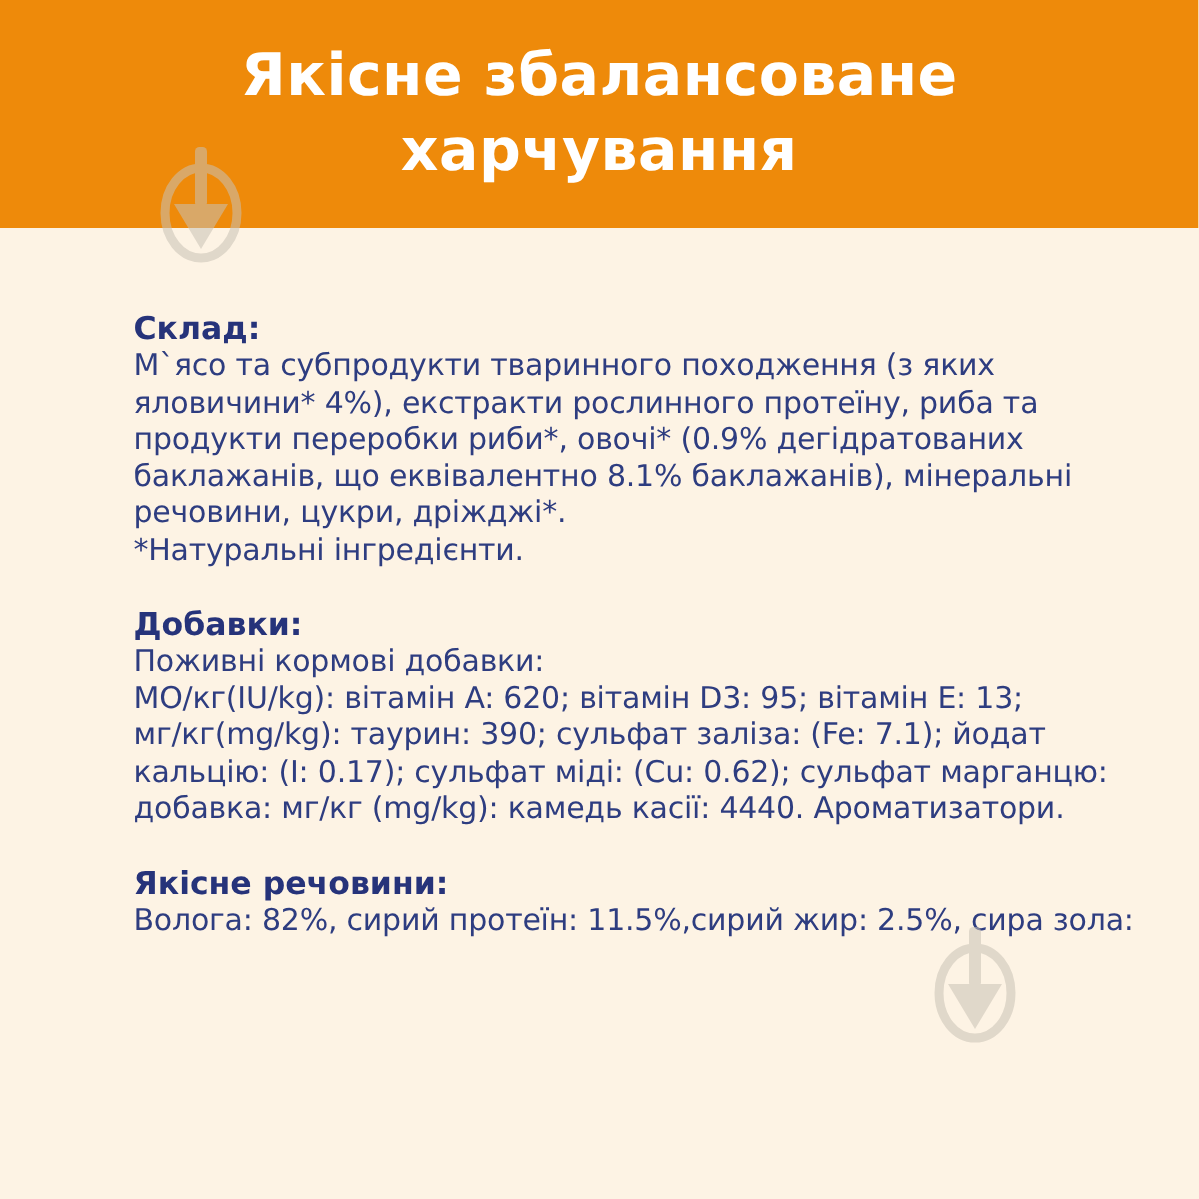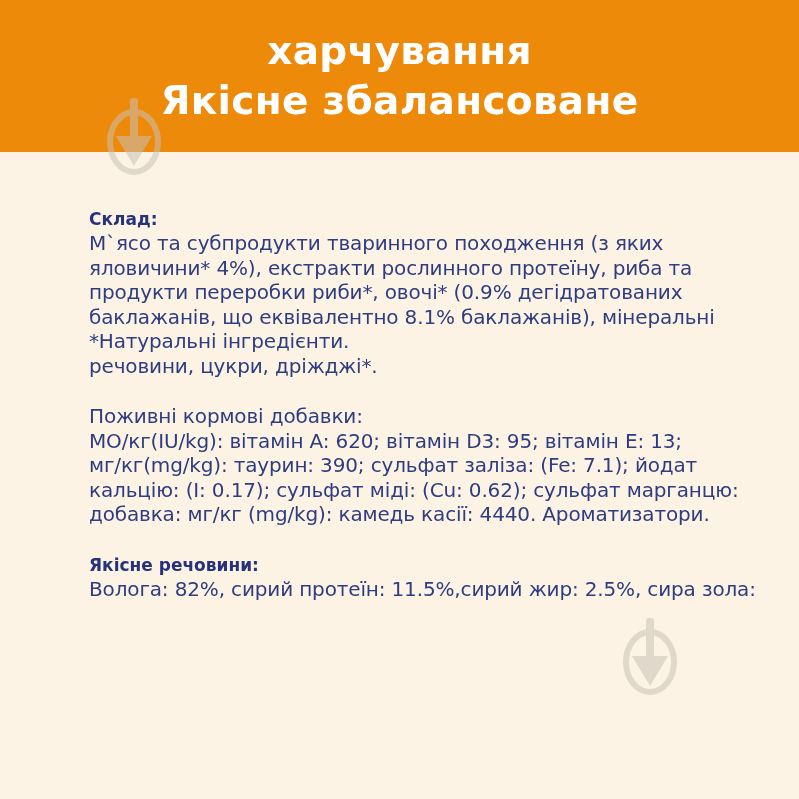--- a/index.html
+++ b/index.html
@@ -30,21 +30,21 @@
     }
     .content {
       position: absolute;
       left: 89px;
       top: 207px;
       width: 700px;
       color: #2A3878;
     }
     .section { margin-bottom: 26px; }
     .section-heading {
-      font-size: 17px;
+      font-size: 21px;
       font-weight: bold;
       line-height: 24px;
       color: #26337A;
     }
     .line {
       font-size: 20px;
       line-height: 24.5px;
       white-space: nowrap;
       color: #2E3D80;
       letter-spacing: -0.15px;
@@ -53,36 +53,37 @@
       position: absolute;
       width: 84px;
       height: 84px;
       opacity: 0.55;
     }
   </style>
 </head>
 <body>
 
 <div class="header">
+  <div class="title-line">Якісне збалансоване</div>
   <div class="title-line">харчування</div>
-  <div class="title-line">Якісне збалансоване</div>
 </div>
 
 <div class="content">
   <div class="section">
     <div class="section-heading">Склад:</div>
     <div class="line">М`ясо та субпродукти тваринного походження (з яких</div>
     <div class="line">яловичини* 4%), екстракти рослинного протеїну, риба та</div>
     <div class="line">продукти переробки риби*, овочі* (0.9% дегідратованих</div>
     <div class="line">баклажанів, що еквівалентно 8.1% баклажанів), мінеральні</div>
+    <div class="line">речовини, цукри, дріжджі*.</div>
     <div class="line">*Натуральні інгредієнти.</div>
-    <div class="line">речовини, цукри, дріжджі*.</div>
   </div>
 
   <div class="section">
+    <div class="section-heading">Добавки:</div>
     <div class="line">Поживні кормові добавки:</div>
     <div class="line">МО/кг(IU/kg): вітамін A: 620; вітамін D3: 95; вітамін E: 13;</div>
     <div class="line">мг/кг(mg/kg): таурин: 390; сульфат заліза: (Fe: 7.1); йодат</div>
     <div class="line">кальцію: (I: 0.17); сульфат міді: (Cu: 0.62); сульфат марганцю:</div>
     <div class="line">добавка: мг/кг (mg/kg): камедь касії: 4440. Ароматизатори.</div>
   </div>
 
   <div class="section">
     <div class="section-heading">Якісне речовини:</div>
     <div class="line">Волога: 82%, сирий протеїн: 11.5%,сирий жир: 2.5%, сира зола:</div>

